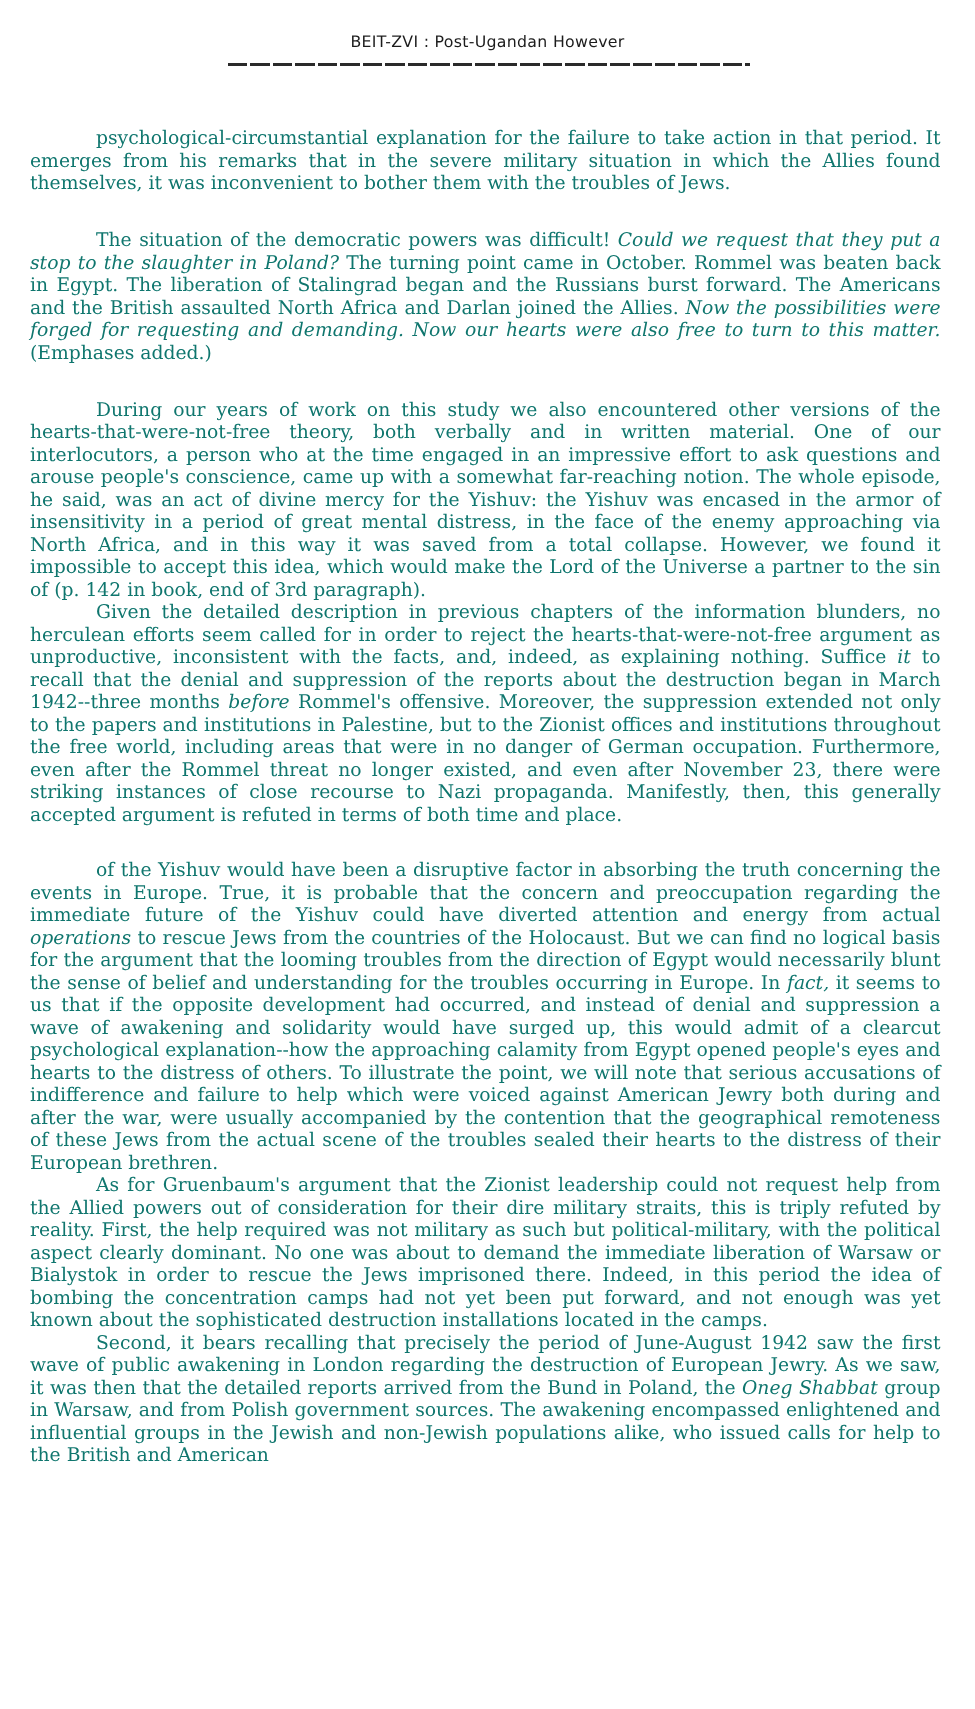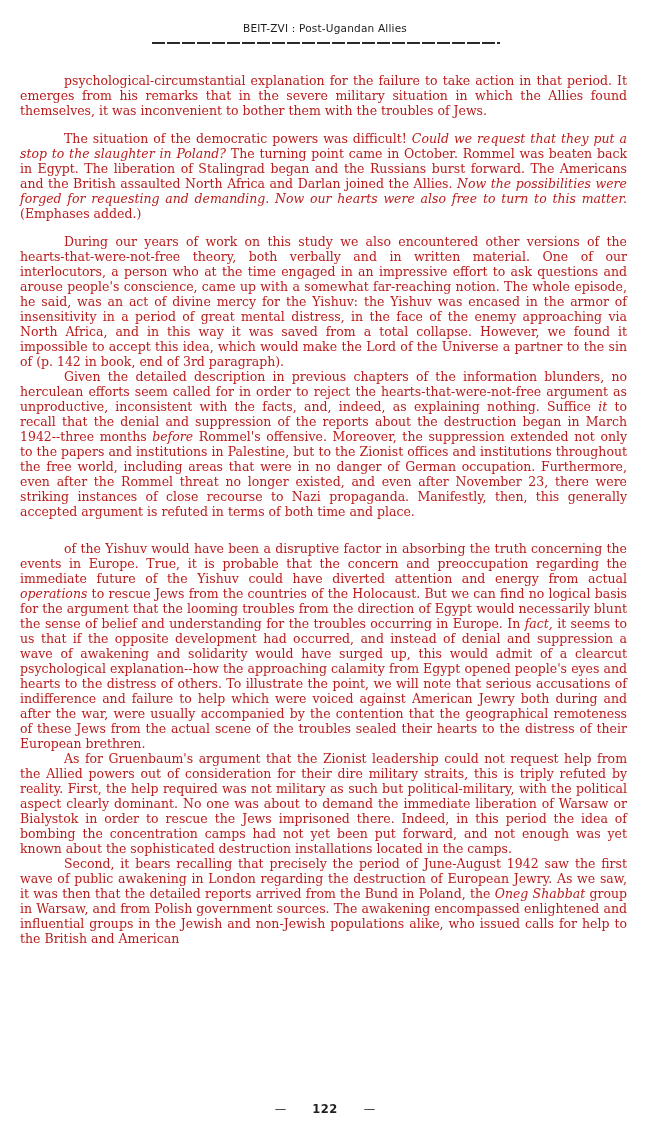--- a/index.html
+++ b/index.html
@@ -30,35 +30,35 @@
     position: absolute;
     top: 42px;
     left: 152px;
     width: 348px;
     height: 2px;
     
     background: repeating-linear-gradient(90deg, #2a2a2a 0px, #2a2a2a 13px, transparent 13px, transparent 15px);
   }
   .body-text {
     position: absolute;
-    top: 73px;
+    top: 84px;
     left: 20px;
     width: 607px;
     font-family: "DejaVu Serif", "Liberation Serif", serif;
     font-size: 12.5px;
     line-height: 15px;
     text-align: justify;
-    color: #b91c1c;
+    color: #0f766e;
   }
   .body-text p {
     margin: 0;
     padding: 0;
     text-indent: 44px;
   }
-  .body-text p.gap-normal { margin-top: 13px; }
+  .body-text p.gap-normal { margin-top: 23px; }
   .body-text p.gap-large  { margin-top: 22px; }
   .it { font-style: italic; }
   .page-footer {
     position: absolute;
     top: 1102px;
     left: 0;
     width: 100%;
     text-align: center;
     font-family: "DejaVu Sans", "Liberation Sans", sans-serif;
     font-size: 11.5px;
@@ -73,31 +73,28 @@
     display: inline-block;
     margin: 0 26px;
     letter-spacing: 0.5px;
   }
 </style>
 </head>
 <body>
 
 <div class="page">
 
-  <div class="running-head">BEIT-ZVI : Post-Ugandan Allies</div>
+  <div class="running-head">BEIT-ZVI : Post-Ugandan However</div>
 
   <div class="running-head-rule"></div>
 
   <div class="body-text">
       <p><span>psychological-circumstantial explanation for the failure to take action in that period. It emerges from his remarks that in the severe military situation in which the Allies found themselves, it was inconvenient to bother them with the troubles of Jews.</span></p>
       <p class="gap-normal"><span>The situation of the democratic powers was difficult! </span><span class="it">Could we request that they put a stop to the slaughter in Poland?</span><span> The turning point came in October. Rommel was beaten back in Egypt. The liberation of Stalingrad began and the Russians burst forward. The Americans and the British assaulted North Africa and Darlan joined the Allies. </span><span class="it">Now the possibilities were forged for requesting and demanding. Now our hearts were also free to turn to this matter.</span><span> (Emphases added.)</span></p>
       <p class="gap-normal"><span>During our years of work on this study we also encountered other versions of the hearts-that-were-not-free theory, both verbally and in written material. One of our interlocutors, a person who at the time engaged in an impressive effort to ask questions and arouse people's conscience, came up with a somewhat far-reaching notion. The whole episode, he said, was an act of divine mercy for the Yishuv: the Yishuv was encased in the armor of insensitivity in a period of great mental distress, in the face of the enemy approaching via North Africa, and in this way it was saved from a total collapse. However, we found it impossible to accept this idea, which would make the Lord of the Universe a partner to the sin of (p. 142 in book, end of 3rd paragraph).</span></p>
       <p><span>Given the detailed description in previous chapters of the information blunders, no herculean efforts seem called for in order to reject the hearts-that-were-not-free argument as unproductive, inconsistent with the facts, and, indeed, as explaining nothing. Suffice </span><span class="it">it</span><span> to recall that the denial and suppression of the reports about the destruction began in March 1942--three months </span><span class="it">before</span><span> Rommel's offensive. Moreover, the suppression extended not only to the papers and institutions in Palestine, but to the Zionist offices and institutions throughout the free world, including areas that were in no danger of German occupation. Furthermore, even after the Rommel threat no longer existed, and even after November 23, there were striking instances of close recourse to Nazi propaganda. Manifestly, then, this generally accepted argument is refuted in terms of both time and place.</span></p>
       <p class="gap-large"><span>of the Yishuv would have been a disruptive factor in absorbing the truth concerning the events in Europe. True, it is probable that the concern and preoccupation regarding the immediate future of the Yishuv could have diverted attention and energy from actual </span><span class="it">operations</span><span> to rescue Jews from the countries of the Holocaust. But we can find no logical basis for the argument that the looming troubles from the direction of Egypt would necessarily blunt the sense of belief and understanding for the troubles occurring in Europe. In </span><span class="it">fact,</span><span> it seems to us that if the opposite development had occurred, and instead of denial and suppression a wave of awakening and solidarity would have surged up, this would admit of a clearcut psychological explanation--how the approaching calamity from Egypt opened people's eyes and hearts to the distress of others. To illustrate the point, we will note that serious accusations of indifference and failure to help which were voiced against American Jewry both during and after the war, were usually accompanied by the contention that the geographical remoteness of these Jews from the actual scene of the troubles sealed their hearts to the distress of their European brethren.</span></p>
       <p><span>As for Gruenbaum's argument that the Zionist leadership could not request help from the Allied powers out of consideration for their dire military straits, this is triply refuted by reality. First, the help required was not military as such but political-military, with the political aspect clearly dominant. No one was about to demand the immediate liberation of Warsaw or Bialystok in order to rescue the Jews imprisoned there. Indeed, in this period the idea of bombing the concentration camps had not yet been put forward, and not enough was yet known about the sophisticated destruction installations located in the camps.</span></p>
       <p><span>Second, it bears recalling that precisely the period of June-August 1942 saw the first wave of public awakening in London regarding the destruction of European Jewry. As we saw, it was then that the detailed reports arrived from the Bund in Poland, the </span><span class="it">Oneg Shabbat</span><span> group in Warsaw, and from Polish government sources. The awakening encompassed enlightened and influential groups in the Jewish and non-Jewish populations alike, who issued calls for help to the British and American</span></p>
     </div>
 
-  <div class="page-footer">
-    <span class="dash">—</span><span class="num">122</span><span class="dash">—</span>
-  </div>
 
 </div>
 
 </body></html>

